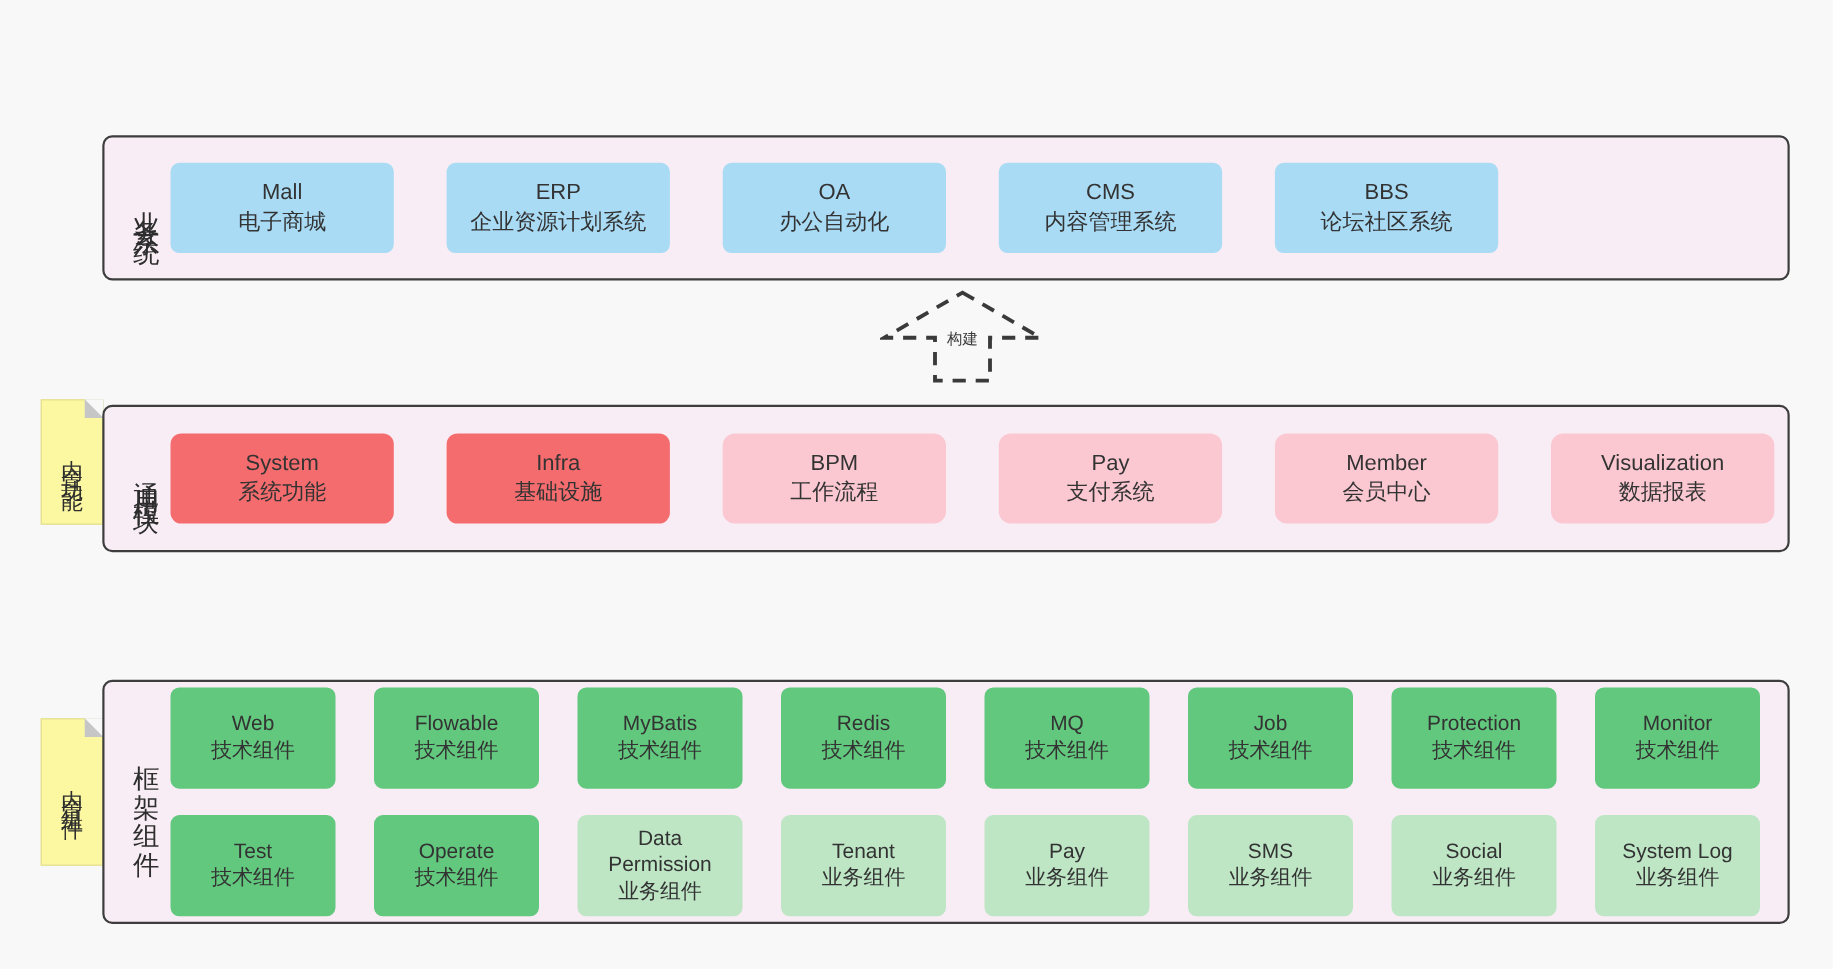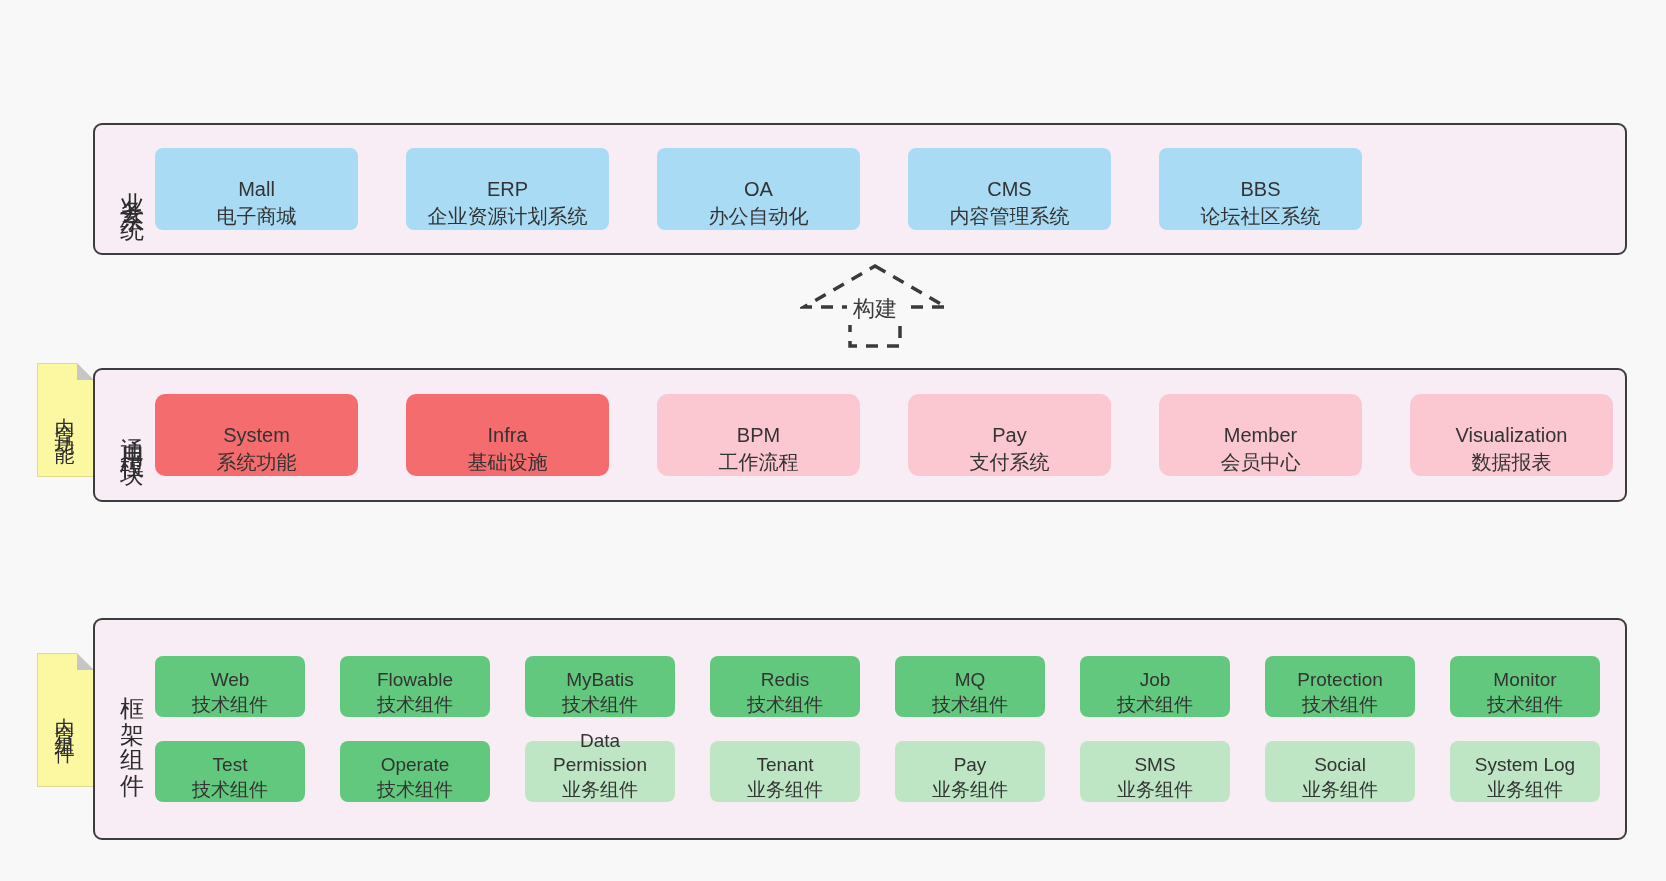--- a/index.html
+++ b/index.html
@@ -31,25 +31,25 @@
     letter-spacing:8px;
     display:flex;align-items:center;justify-content:center;
     height:100%;
   }
   .band-components .side-label{letter-spacing:26px;}
   .box-row{display:flex;gap:48px;align-items:center;}
   .row-8{gap:35px;}
   .rows-wrap{display:flex;flex-direction:column;gap:24px;}
   .node{
     width:203px;height:82px;border-radius:8px;
-    display:flex;flex-direction:column;align-items:center;justify-content:flex-end;
+    display:flex;flex-direction:column;align-items:center;justify-content:center;
     text-align:center;font-size:20px;line-height:1.35;
     box-sizing:border-box;padding:0 8px;
   }
-  .row-8 .node{width:150px;height:61px;font-size:19px;line-height:1.28;padding:0 10px;}
+  .row-8 .node{width:150px;height:92px;font-size:19px;line-height:1.28;padding:0 10px;}
   .v-blue{background:var(--blue,#a9dbf5);}
   .v-red{background:var(--red,#f56c6e);border-radius:10px;}
   .v-pink{background:var(--pink,#fbc8d2);border-radius:11px;}
   .v-green_dark{background:var(--green-dark,#62c87e);}
   .v-green_light{background:var(--green-light,#bee6c5);}
   .sticky-note{
     position:absolute;left:37px;width:57px;
     background:var(--note-yellow,#fbf8a1);
     border:1px solid #e0da8e;
     box-sizing:border-box;
@@ -70,21 +70,21 @@
   }
   .arrow{position:absolute;width:150px;height:86px;z-index:0;}
   .arrow svg{display:block;width:100%;height:100%;}
   .arrow-poly{
     fill:none;stroke:#3a3a3a;stroke-width:3.5;
     stroke-dasharray:12 9;stroke-linejoin:miter;
   }
   .arrow-label{
     position:absolute;left:50%;top:46px;transform:translate(-50%,-50%);
     background:var(--page-bg,#f8f8f8);
-    padding:1px 6px;font-size:22px;color:#3a3a3a;white-space:nowrap;text-align:right;
+    padding:1px 6px;font-size:14px;color:#3a3a3a;white-space:nowrap;text-align:right;
   }
   .arrow-build{left:800px;top:263px;}
   .arrow-implement{left:800px;top:510px;}
 </style>
 </head>
 <body>
 
 <div class="canvas">
 
   <div class="sticky-note note-1">

